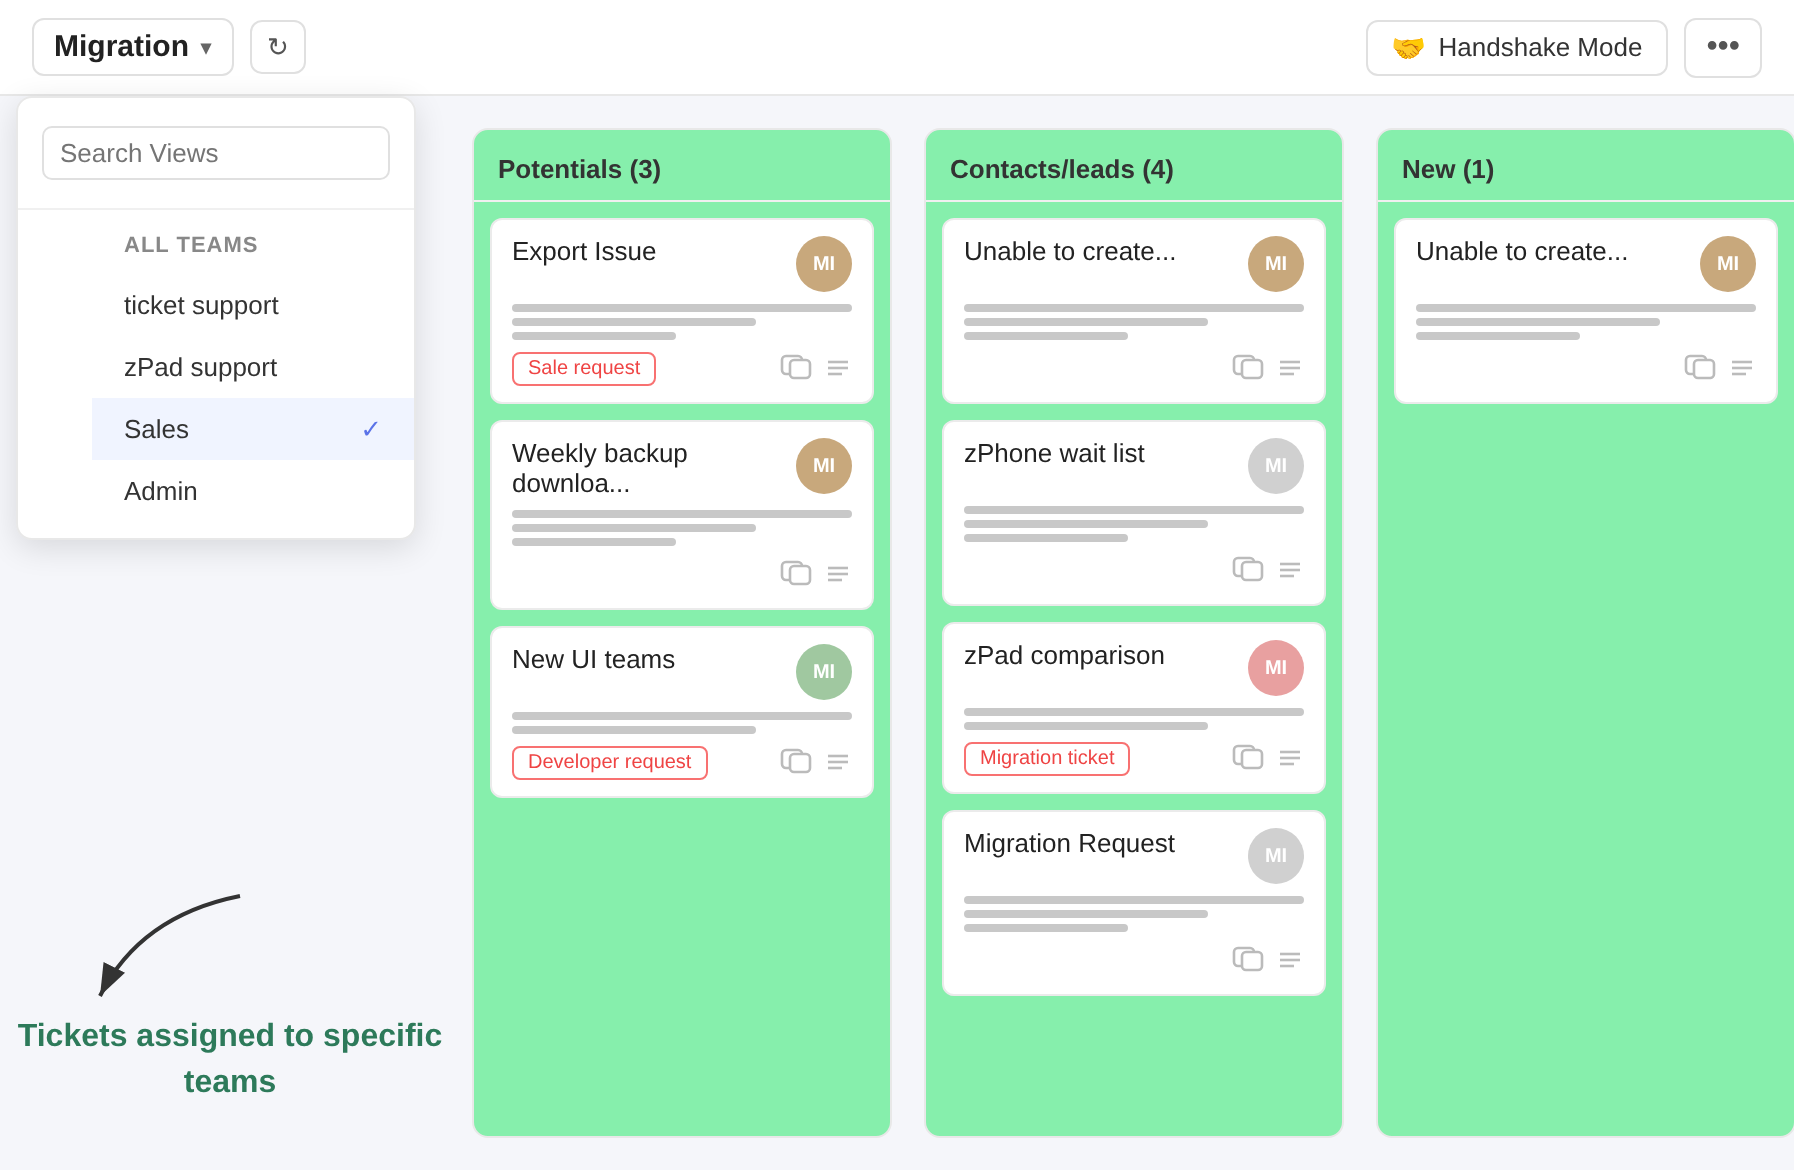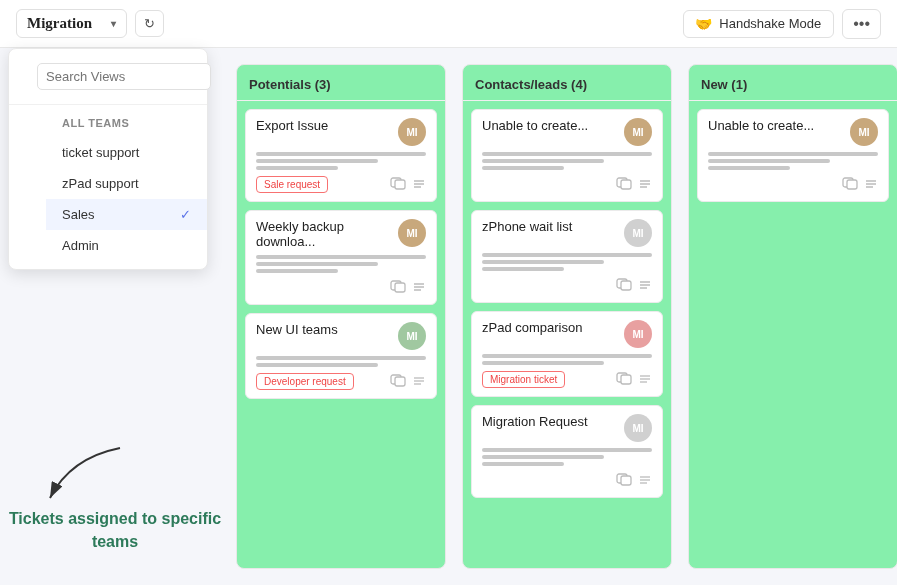--- a/index.html
+++ b/index.html
@@ -19,30 +19,29 @@
       padding: 8px 16px;
       background: #fff;
       border-bottom: 1px solid #e8e8e8;
       height: 48px;
       position: relative;
       z-index: 10;
     }
     .migration-btn {
       display: flex;
       align-items: center;
-      gap: 19px;
+      gap: 6px;
       background: #fff;
       border: 1px solid #e0e0e0;
       border-radius: 6px;
       padding: 5px 10px;
       cursor: pointer;
       font-size: 15px;
       font-weight: 600;
       color: #222;
-      font-family: Liberation Serif, serif;
     }
     .migration-btn .chevron {
       font-size: 10px;
       color: #666;
     }
     .refresh-btn {
       margin-left: 8px;
       background: none;
       border: 1px solid #e0e0e0;
       border-radius: 6px;
@@ -90,21 +89,21 @@
       left: 8px;
       width: 200px;
       background: #fff;
       border: 1px solid #e8e8e8;
       border-radius: 8px;
       box-shadow: 0 4px 16px rgba(0,0,0,0.12);
       z-index: 100;
       padding: 8px 0;
     }
     .dropdown-search {
-      margin: 6px 28px 10px;
+      margin: 6px 12px 10px;
       padding: 5px 8px;
       border: 1px solid #e0e0e0;
       border-radius: 5px;
       font-size: 13px;
       color: #aaa;
       width: calc(100% - 24px);
     }
     .dropdown-divider {
       border: none;
       border-top: 1px solid #f0f0f0;

